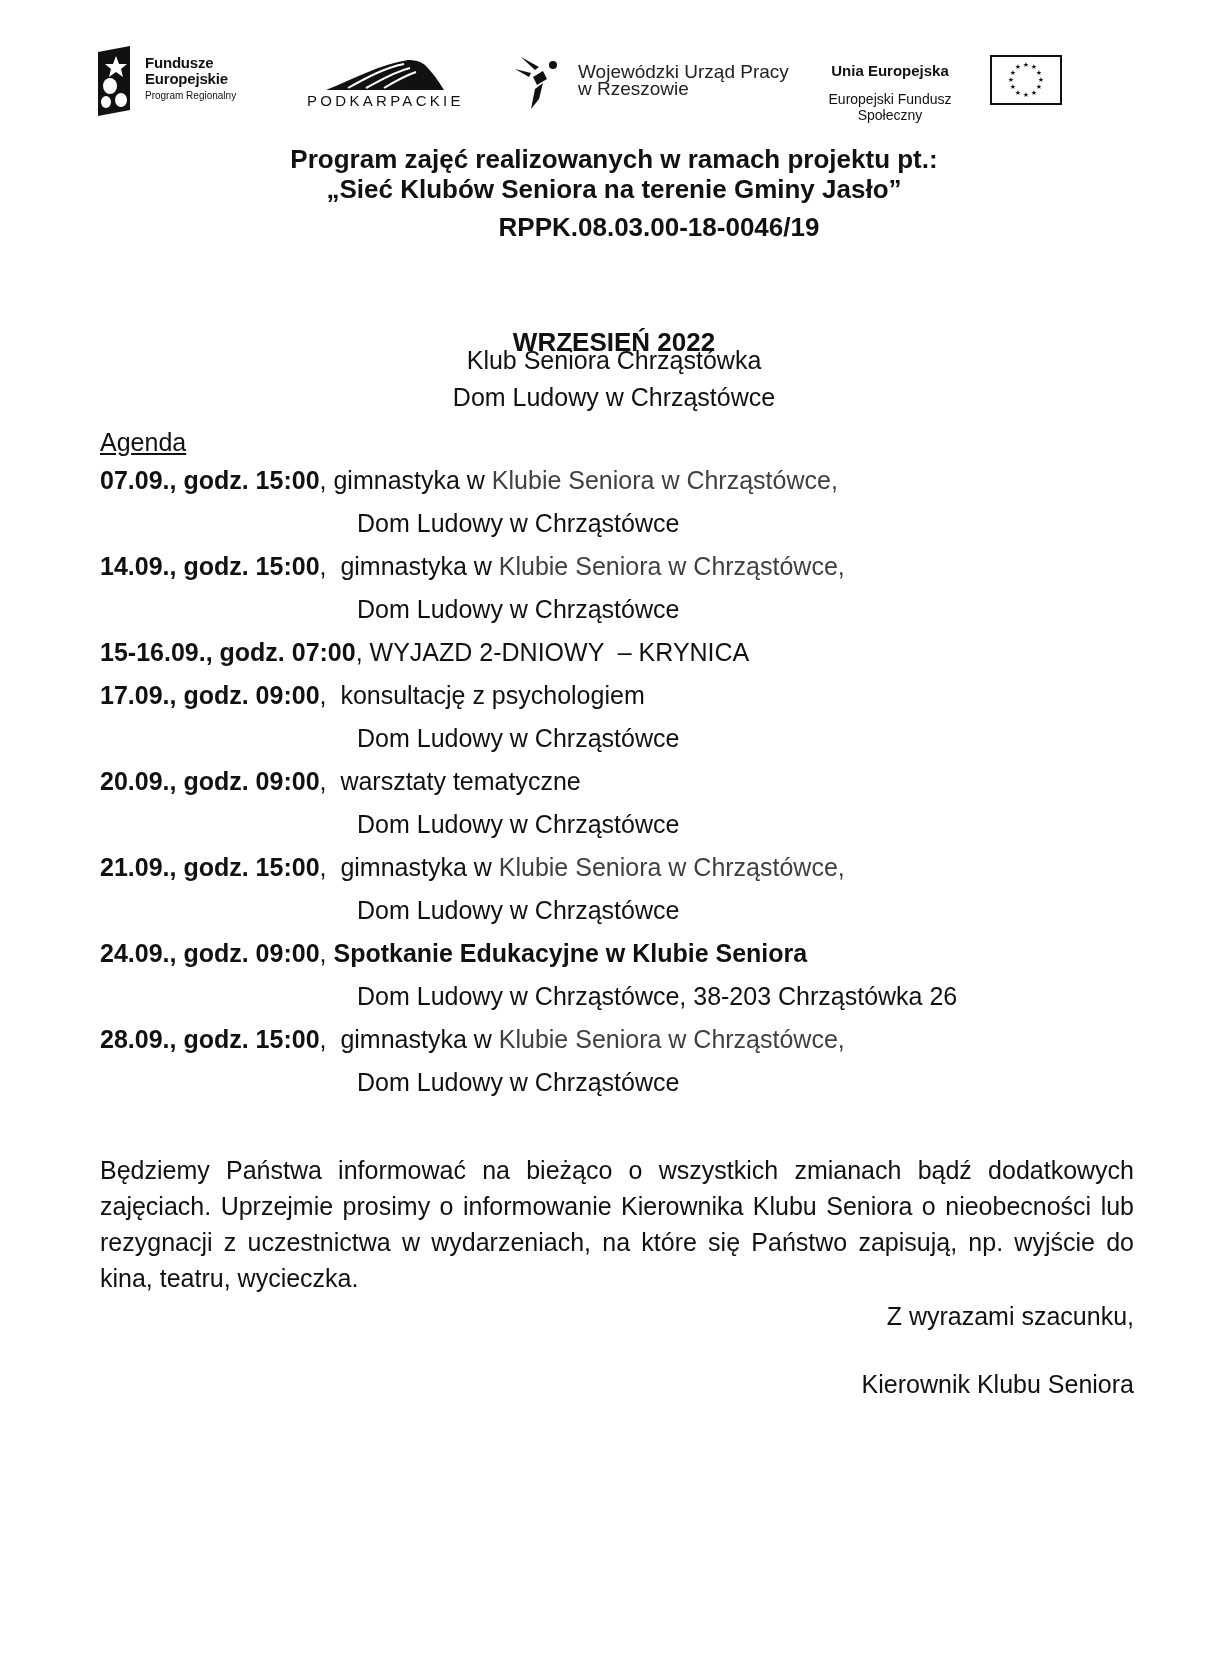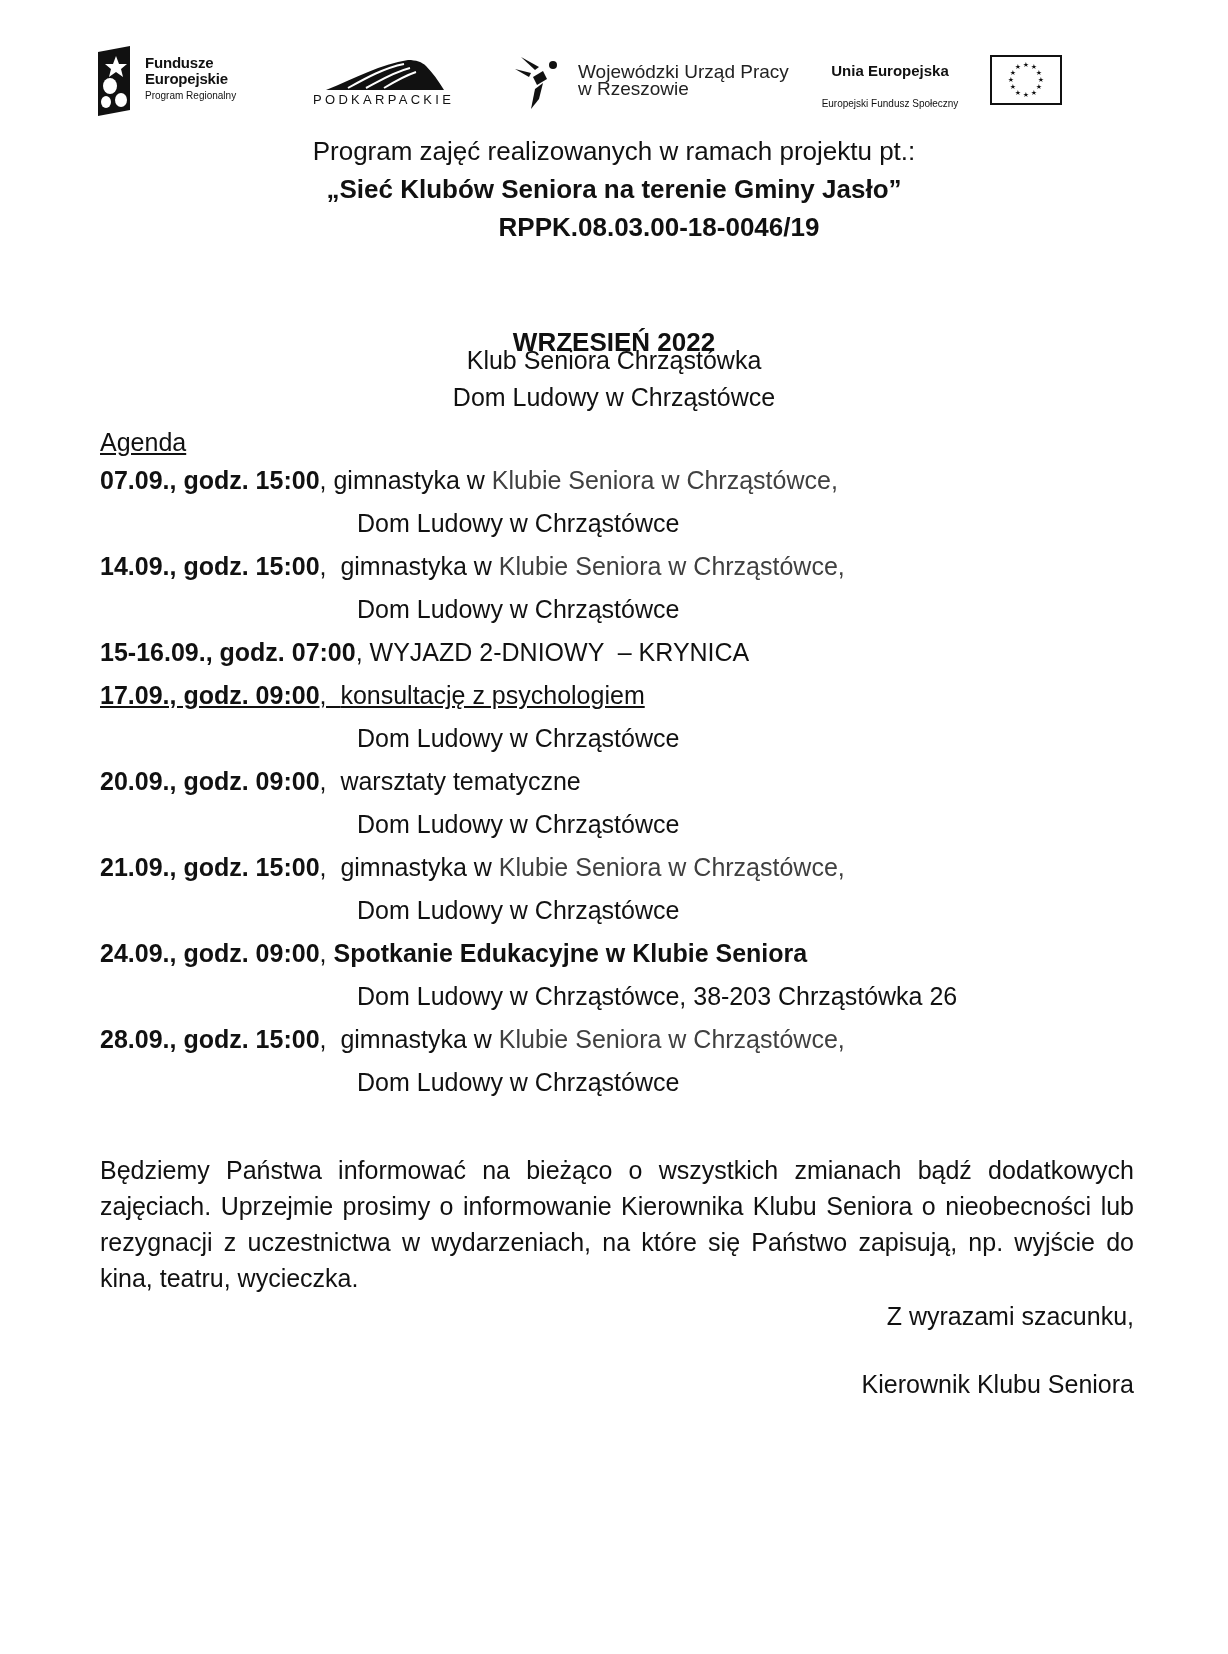--- a/index.html
+++ b/index.html
@@ -7,26 +7,26 @@
     width: 1228px; height: 1654px; position: relative; overflow: hidden;
     font-family: "Liberation Sans", "DejaVu Sans", sans-serif; color: #111;
   }
   .logos { position: absolute; left: 0; top: 0; width: 1228px; height: 130px; }
   .fe-mark { position: absolute; left: 96px; top: 46px; width: 36px; height: 70px; }
   .fe-text { position: absolute; left: 145px; top: 55px; line-height: 1; }
   .fe-text .t1, .fe-text .t2 { font-weight: bold; font-size: 15px; display: block; letter-spacing: -0.2px; }
   .fe-text .t2 { margin-top: 1px; }
   .fe-text .t3 { font-size: 10px; display: block; margin-top: 5px; }
   .pk-mark { position: absolute; left: 326px; top: 58px; width: 118px; height: 32px; }
-  .pk-text { position: absolute; left: 307px; top: 92px; font-size: 13px; letter-spacing: 3.3px; margin-left: 6px; }
+  .pk-text { position: absolute; left: 307px; top: 92px; font-size: 15px; letter-spacing: 3.3px; }
   .wup-mark { position: absolute; left: 513px; top: 55px; width: 46px; height: 54px; }
   .wup-text { position: absolute; left: 578px; top: 63px; font-size: 19px; line-height: 17px; color: #222; }
   .ue-text { position: absolute; left: 806px; top: 62px; text-align: center; width: 168px; }
   .ue-text .u1 { font-weight: bold; font-size: 15px; display: block; }
-  .ue-text .u2 { font-size: 10px; display: block; margin-top: 19px; }
+  .ue-text .u2 { font-size: 14px; display: block; margin-top: 12px; }
   .eu-flag { position: absolute; left: 990px; top: 55px; width: 72px; height: 50px; border: 2px solid #111; box-sizing: border-box; }
   .page { position: absolute; left: 0; top: 0; width: 1228px; }
   .center { position: absolute; left: 0; width: 1228px; text-align: center; font-size: 26px; }
   .bold { font-weight: bold; }
   .row { position: absolute; left: 100px; font-size: 25px; white-space: nowrap; }
   .indent { position: absolute; left: 357px; font-size: 25px; white-space: nowrap; }
   .gray { color: #404040; }
   .agenda { position: absolute; left: 100px; top: 428px; font-size: 25px; text-decoration: underline; }
   .para { position: absolute; left: 100px; top: 1152px; width: 1034px; font-size: 25px; line-height: 36px; text-align: justify; }
   .sign { position: absolute; right: 94px; font-size: 25px; text-align: left; }
@@ -86,21 +86,21 @@
           <text x="21" y="32">★</text>
         <text x="19" y="25">★</text>
           <text x="21" y="18">★</text>
           <text x="26" y="12">★</text>
       </g>
     </svg>
   </div>
 </div>
 
 <div class="page">
-  <div class="center" style="top:136px;">Program zajęć realizowanych w ramach projektu pt.:</div>
+  <div class="center" style="top:144px;font-weight:bold;">Program zajęć realizowanych w ramach projektu pt.:</div>
   <div class="center bold" style="top:174px;">„Sieć Klubów Seniora na terenie Gminy Jasło”</div>
   <div class="center bold" style="top:212px;margin-left:45px;">RPPK.08.03.00-18-0046/19</div>
   <div class="center bold" style="top:280px;margin-top:47px;">WRZESIEŃ 2022</div>
 
   <div class="center" style="top:346px;font-size:25px;">Klub Seniora Chrząstówka</div>
   <div class="center" style="top:383px;font-size:25px;">Dom Ludowy w Chrząstówce</div>
 
   <div class="agenda">Agenda</div>
 
   <div class="row" style="top:466px;">
@@ -110,21 +110,21 @@
 
   <div class="row" style="top:552px;">
     <b>14.09., godz. 15:00</b><span style="white-space:pre">,  </span><span>gimnastyka w </span><span class="gray">Klubie Seniora w Chrząstówce,</span>
   </div>
   <div class="indent" style="top:595px;">Dom Ludowy w Chrząstówce</div>
 
   <div class="row" style="top:638px;">
     <b>15-16.09., godz. 07:00</b><span>, </span><span style="white-space:pre">WYJAZD 2-DNIOWY  – KRYNICA</span>
   </div>
 
-  <div class="row" style="top:681px;text-decoration:underline;">
+  <div class="row" style="top:681px;">
     <b>17.09., godz. 09:00</b><span style="white-space:pre">,  </span><span>konsultację z psychologiem</span>
   </div>
   <div class="indent" style="top:724px;">Dom Ludowy w Chrząstówce</div>
 
   <div class="row" style="top:767px;">
     <b>20.09., godz. 09:00</b><span style="white-space:pre">,  </span><span>warsztaty tematyczne</span>
   </div>
   <div class="indent" style="top:810px;">Dom Ludowy w Chrząstówce</div>
 
   <div class="row" style="top:853px;">

